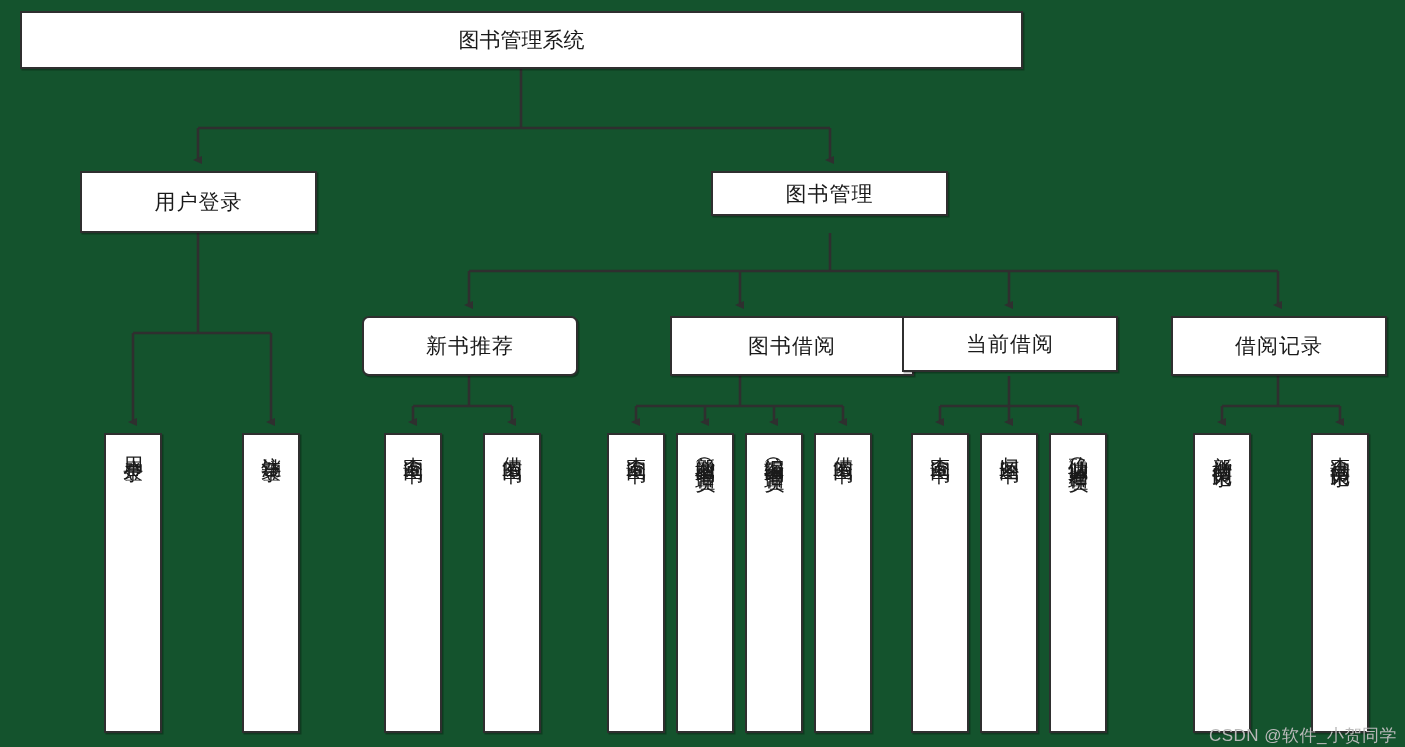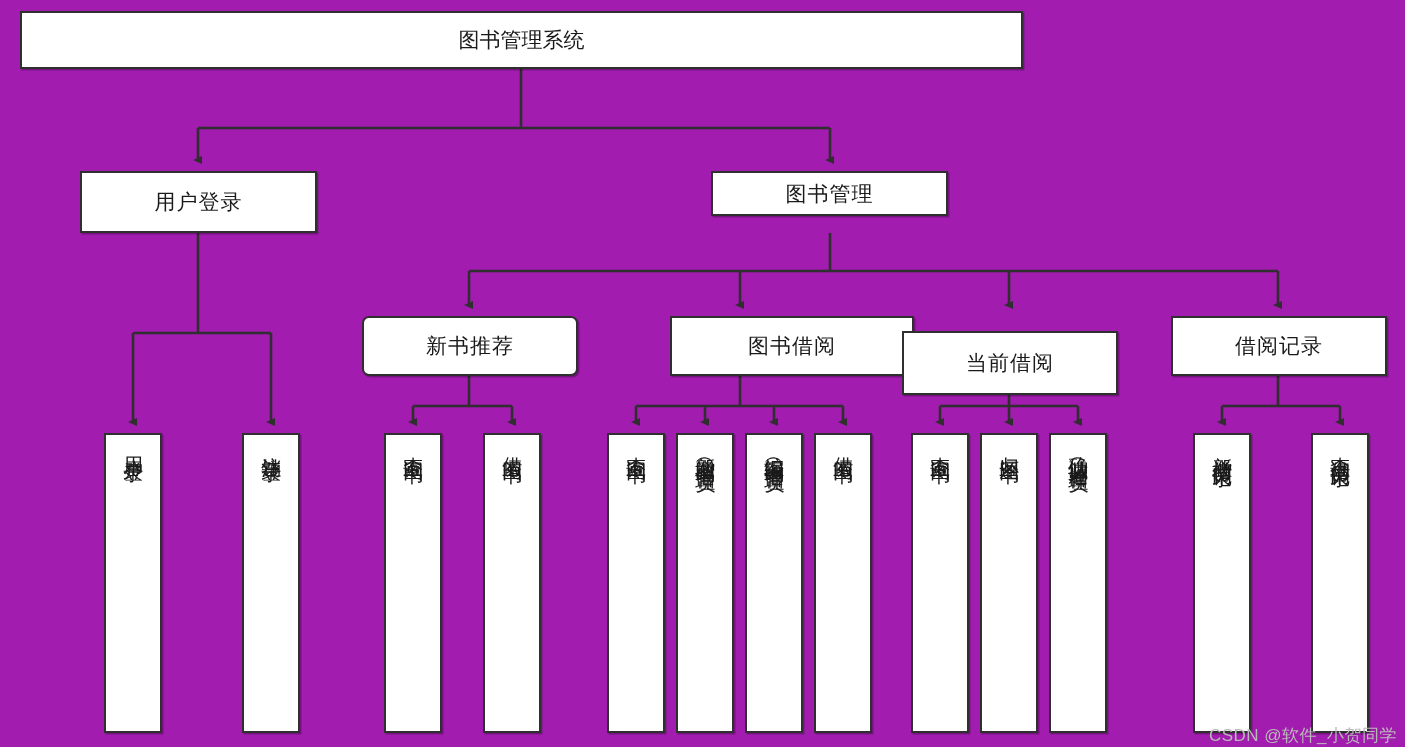--- a/index.html
+++ b/index.html
@@ -7,21 +7,21 @@
     padding: 0;
     background: #ffffff;
   }
   body {
     font-family: "Liberation Sans", "DejaVu Sans", sans-serif;
   }
   #canvas {
     position: relative;
     width: 1405px;
     height: 747px;
-    background: #a21caf;
+    background: #14532d;
     overflow: hidden;
     text-align: right;
   }
   svg#edges {
     position: absolute;
     left: 0;
     top: 0;
     width: 1405px;
     height: 747px;
     pointer-events: none;
@@ -134,21 +134,21 @@
   <div class="node h" style="left:711px; top:171px; width:237px; height:45px;">
     <span>图书管理</span>
   </div>
 
   <div class="node h" style="left:362px; top:316px; width:216px; height:60px;border-radius:7px;">
     <span>新书推荐</span>
   </div>
   <div class="node h" style="left:670px; top:316px; width:244px; height:60px;">
     <span>图书借阅</span>
   </div>
-  <div class="node h" style="left:902px; top:316px; width:216px; height:64px;margin-top:15px;">
+  <div class="node h" style="left:902px; top:316px; width:216px; height:56px;">
     <span>当前借阅</span>
   </div>
   <div class="node h" style="left:1171px; top:316px; width:216px; height:60px;">
     <span>借阅记录</span>
   </div>
 
   <div class="node leaf" style="left:104px; top:433px; width:58px; height:300px;">
     <span class="vtext">用户登录</span>
   </div>
   <div class="node leaf" style="left:242px; top:433px; width:58px; height:300px;">

